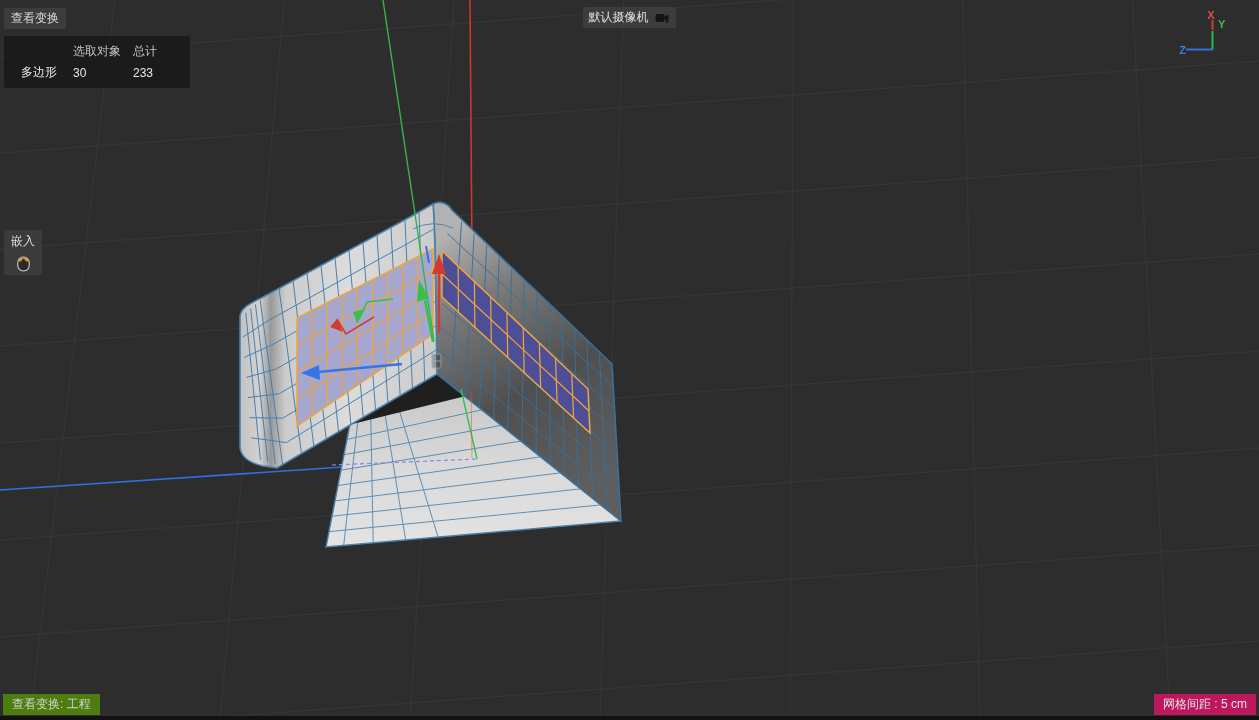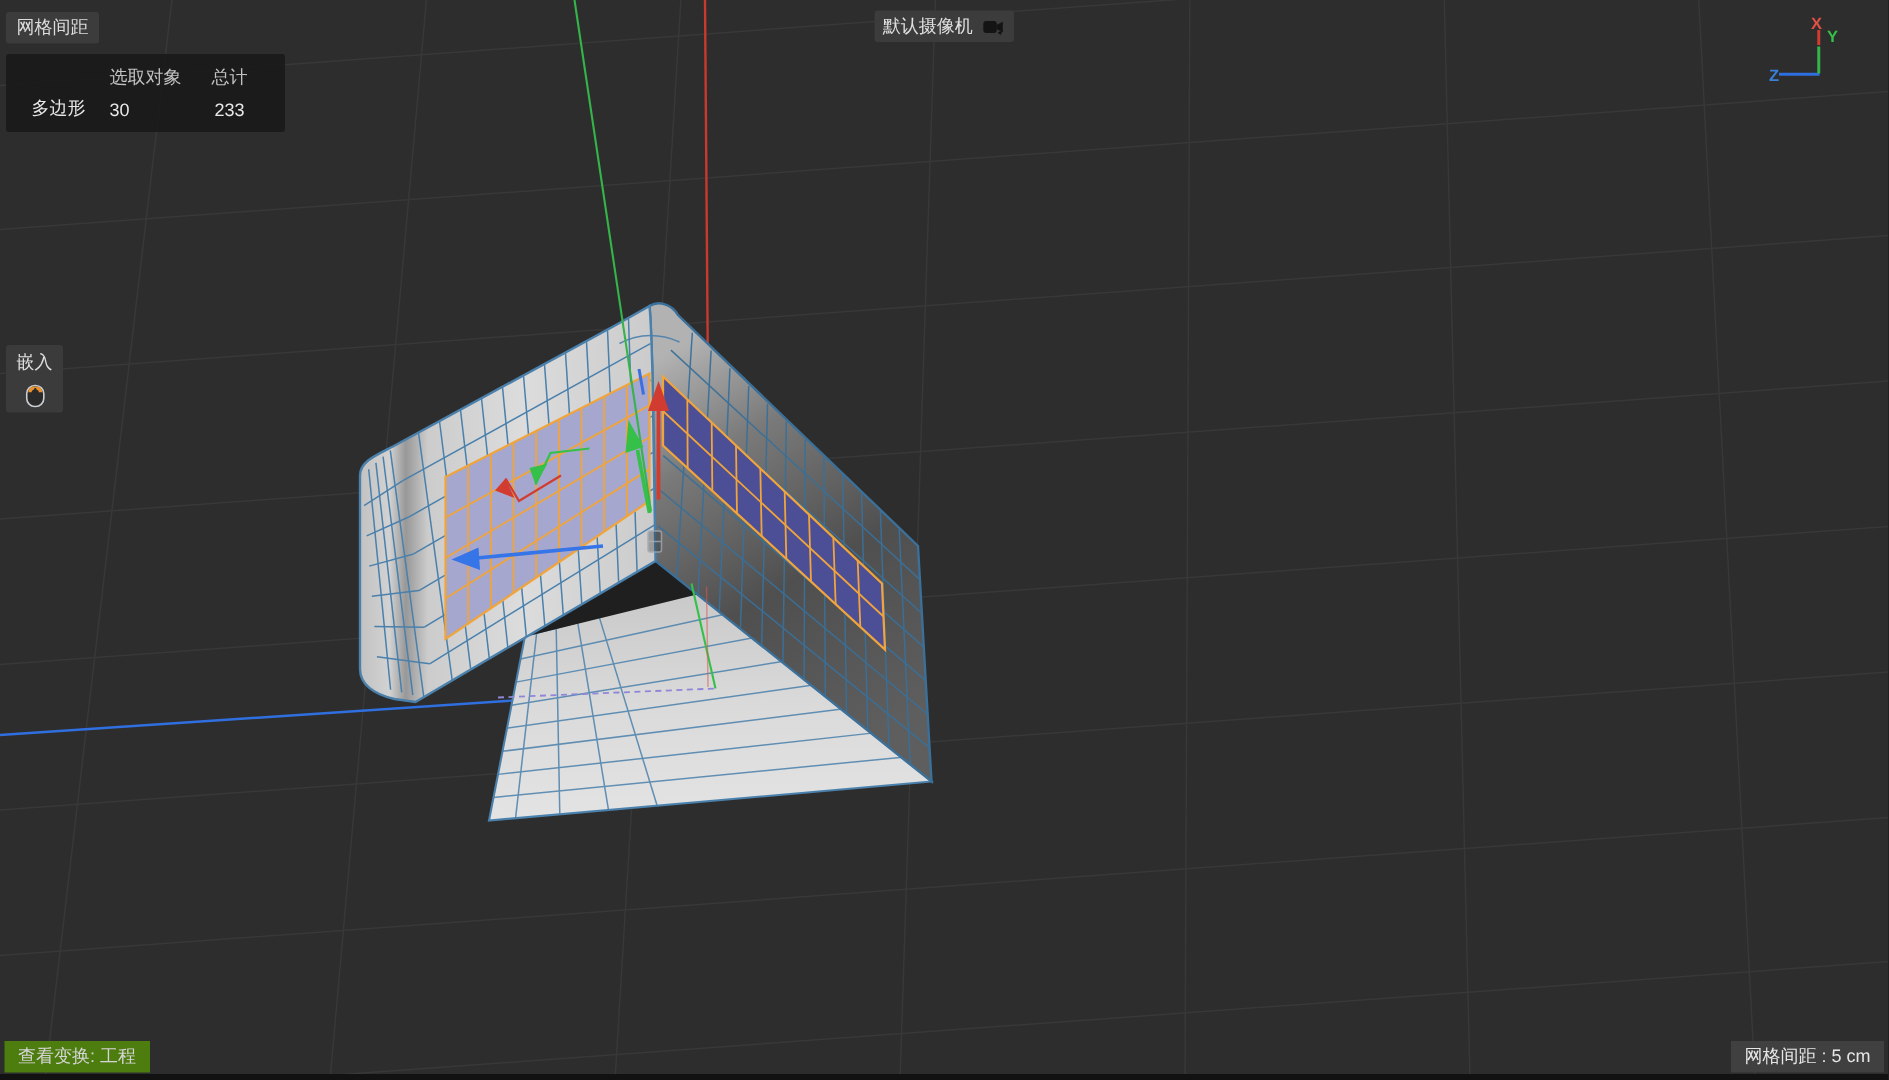--- a/index.html
+++ b/index.html
@@ -9,29 +9,29 @@
     -webkit-font-smoothing:antialiased;
   }
   svg.scene{position:absolute;left:0;top:0;}
   .overlay{position:absolute;font-size:12px;color:#D8D8D8;white-space:nowrap;}
   .vp-title{left:4px;top:8px;background:#3C3C3C;padding:2px 7px;border-radius:2px;color:#DCDCDC;}
   .stats{left:4px;top:36px;background:rgba(26,26,26,0.92);padding:5px 15px;border-radius:2px;}
   .stats table{border-collapse:collapse;font-size:12px;}
   .stats td{padding:2px 2px;}
   .stats .c1{width:48px;text-align:left;color:#D6D6D6;}
   .stats .c2{width:56px;text-align:left;}
-  .stats .c3{width:40px;text-align:center;margin-top:15px;}
+  .stats .c3{width:40px;text-align:left;margin-top:15px;}
   .stats .hdr td{color:#C2C2C2;}
   .stats .val td{color:#E8E8E8;}
   .cam-label{left:50%;top:7px;transform:translateX(-50.5%);background:#3C3C3C;
     padding:2px 6px;border-radius:2px;display:flex;align-items:center;gap:5px;color:#E0E0E0;}
   .tool-hint{left:4px;top:230px;background:#3B3B3B;padding:3px 7px;border-radius:2px;
     display:flex;align-items:center;gap:6px;color:#E0E0E0;flex-direction:column;}
   .status-left{left:3px;bottom:5px;background:#4d7c0f;padding:2px 9px;color:#D4D4D4;}
-  .status-right{right:3px;bottom:5px;background:#404040;padding:2px 9px;color:#E6E6E6;}
+  .status-right{right:3px;bottom:5px;background:#be185d;padding:2px 9px;color:#E6E6E6;}
   .bottom-strip{position:absolute;left:0;bottom:0;width:100%;height:4px;background:#121212;}
   .axis-letters{font-size:11px;font-weight:bold;font-family:"Liberation Sans",sans-serif;}
 </style>
 </head>
 <body>
 
 <div class="viewport">
 
   <svg class="scene" width="1259" height="720" viewBox="0 0 1259 720">
     <defs>
@@ -227,21 +227,21 @@
     <g class="axis-letters">
       <line x1="1186" y1="49.5" x2="1213" y2="49.5" stroke="#2F6FE0" stroke-width="2"></line>
       <line x1="1212.5" y1="49" x2="1212.5" y2="31" stroke="#35B44A" stroke-width="2"></line>
       <line x1="1212.5" y1="30" x2="1212.5" y2="20" stroke="#D23C30" stroke-width="2"></line>
       <text x="1211" y="19" fill="#E05045" text-anchor="middle">X</text>
       <text x="1218" y="28" fill="#35C04A" text-anchor="start">Y</text>
       <text x="1186" y="54" fill="#3A7FD8" text-anchor="end">Z</text>
     </g>
   </svg>
 
-  <div class="overlay vp-title">网格间距</div>
+  <div class="overlay vp-title">查看变换</div>
 
   <div class="overlay stats">
     <table>
       <tbody>
           <tr class="hdr">
         <td class="c1"></td>
         <td class="c2">选取对象</td>
         <td class="c3">总计</td>
       </tr>
       <tr class="val">

